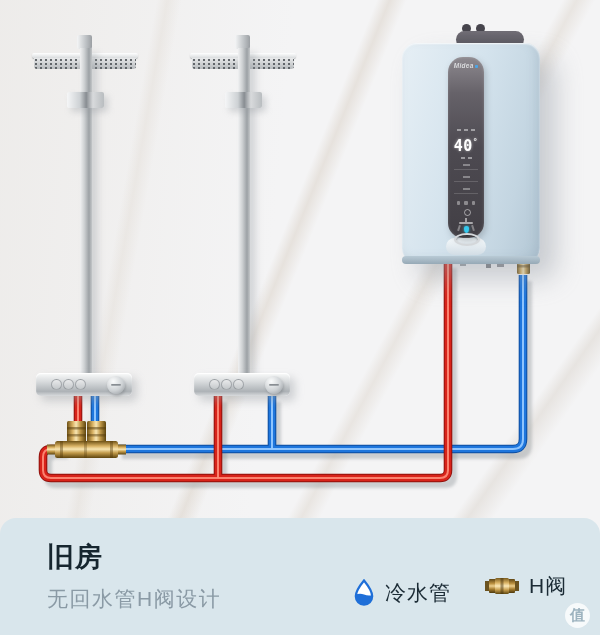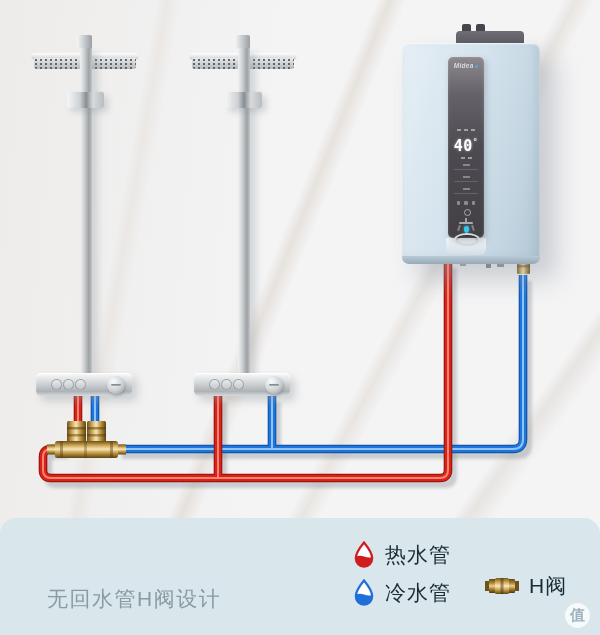--- a/index.html
+++ b/index.html
@@ -79,21 +79,21 @@
   .banner{position:absolute;left:0;top:518px;width:600px;height:117px;background:#d9e6ec;
     border-radius:16px 16px 0 0;}
   .bn-title{position:absolute;left:47px;top:539px;font-size:27px;font-weight:bold;color:#16262f;letter-spacing:1px;}
   .bn-sub{position:absolute;left:47px;top:585px;font-size:21px;color:#8a9aa5;letter-spacing:1.5px;text-align:center;}
   .legend-item{position:absolute;display:flex;align-items:center;gap:10px;}
   .legend-label{font-size:21px;font-weight:500;color:#1b2b35;letter-spacing:1px;}
   .wm{position:absolute;right:10px;bottom:7px;display:flex;align-items:center;gap:6px;}
   .wm-badge{width:25px;height:25px;border-radius:50%;background:rgba(255,255,255,.78);
     color:#9db3bf;font-size:15px;font-weight:bold;display:flex;align-items:center;justify-content:center;}
   .wm-text{font-size:20px;font-weight:600;color:rgba(255,255,255,.82);letter-spacing:1px;}
-  .z2{z-index:2;} .z3{z-index:3;} .z5{z-index:5;}
+  .z2{z-index:2;} .z3{z-index:3;border-radius:15px;} .z5{z-index:5;}
 </style>
 </head>
 <body>
 
 <div class="stage">
 
   <svg class="abs z2" width="600" height="635" viewBox="0 0 600 635">
     <defs>
       <filter id="soft" x="-20%" y="-20%" width="140%" height="140%">
           <feGaussianBlur stdDeviation="1.6"></feGaussianBlur>
@@ -245,34 +245,23 @@
       <div class="stem"></div>
         <div class="bar"></div>
       <div class="l" style="left:3px;transform:rotate(18deg);"></div>
       <div class="l" style="left:17px;transform:rotate(-18deg);"></div>
       <div class="drop"></div>
     </div>
     <div class="ring"></div>
   </div>
 
   <div class="banner z5"></div>
+  <div class="abs z5 bn-title">旧房</div>
   <div class="abs z5 bn-sub">无回水管H阀设计</div>
 
-  <div class="legend-item z5" style="left:353px;top:541px;">
-    <svg width="22" height="28" viewBox="0 0 22 28">
-      <defs>
-          <clipPath id="clipR">
-            <path d="M11 1.5 C11 1.5 2.8 11.5 2.8 17.3 C2.8 21.9 6.4 25.6 11 25.6 C15.6 25.6 19.2 21.9 19.2 17.3 C19.2 11.5 11 1.5 11 1.5 Z"></path>
-          </clipPath>
-        </defs>
-      <path d="M11 1.5 C11 1.5 2.8 11.5 2.8 17.3 C2.8 21.9 6.4 25.6 11 25.6 C15.6 25.6 19.2 21.9 19.2 17.3 C19.2 11.5 11 1.5 11 1.5 Z" fill="#ffffff" stroke="#cf1d1d" stroke-width="2.2"></path>
-      <path d="M1 16.6 Q6 13.6 11 15.6 T21 15.6 L21 27 L1 27 Z" fill="#cf1d1d" clip-path="url(#clipR)"></path>
-    </svg>
-    <span class="legend-label">热水管</span>
-  </div>
 
   <div class="legend-item z5" style="left:353px;top:579px;">
     <svg width="22" height="28" viewBox="0 0 22 28">
       <defs>
           <clipPath id="clipB">
             <path d="M11 1.5 C11 1.5 2.8 11.5 2.8 17.3 C2.8 21.9 6.4 25.6 11 25.6 C15.6 25.6 19.2 21.9 19.2 17.3 C19.2 11.5 11 1.5 11 1.5 Z"></path>
           </clipPath>
         </defs>
       <path d="M11 1.5 C11 1.5 2.8 11.5 2.8 17.3 C2.8 21.9 6.4 25.6 11 25.6 C15.6 25.6 19.2 21.9 19.2 17.3 C19.2 11.5 11 1.5 11 1.5 Z" fill="#ffffff" stroke="#1f6fd8" stroke-width="2.2"></path>
       <path d="M1 16.6 Q6 13.6 11 15.6 T21 15.6 L21 27 L1 27 Z" fill="#1f6fd8" clip-path="url(#clipB)"></path>

